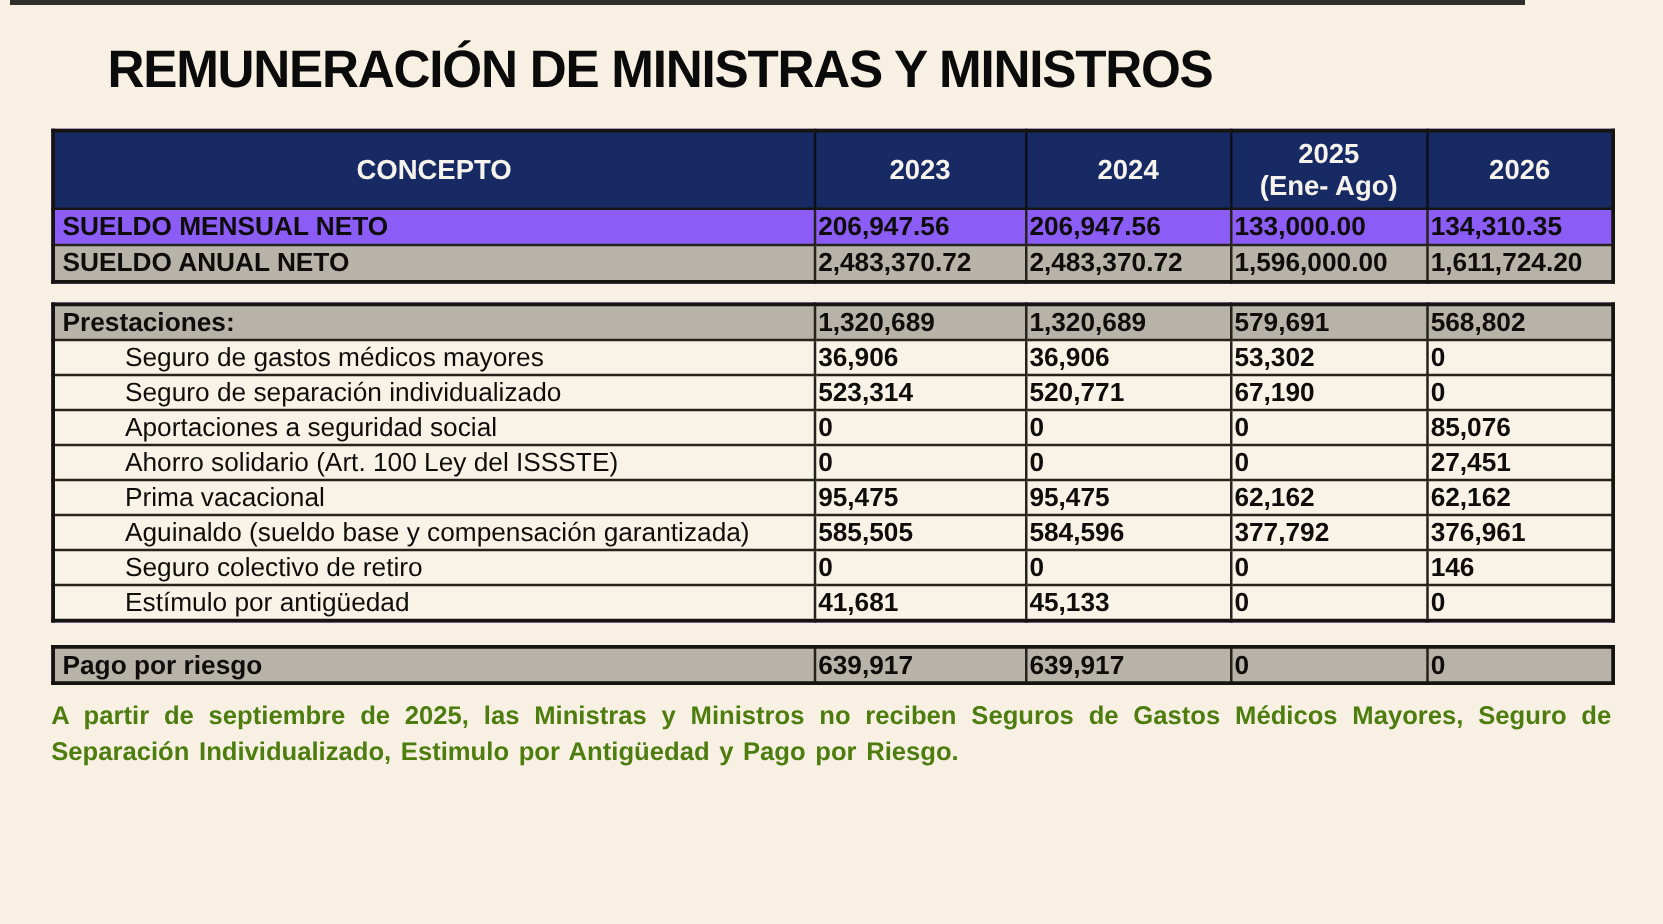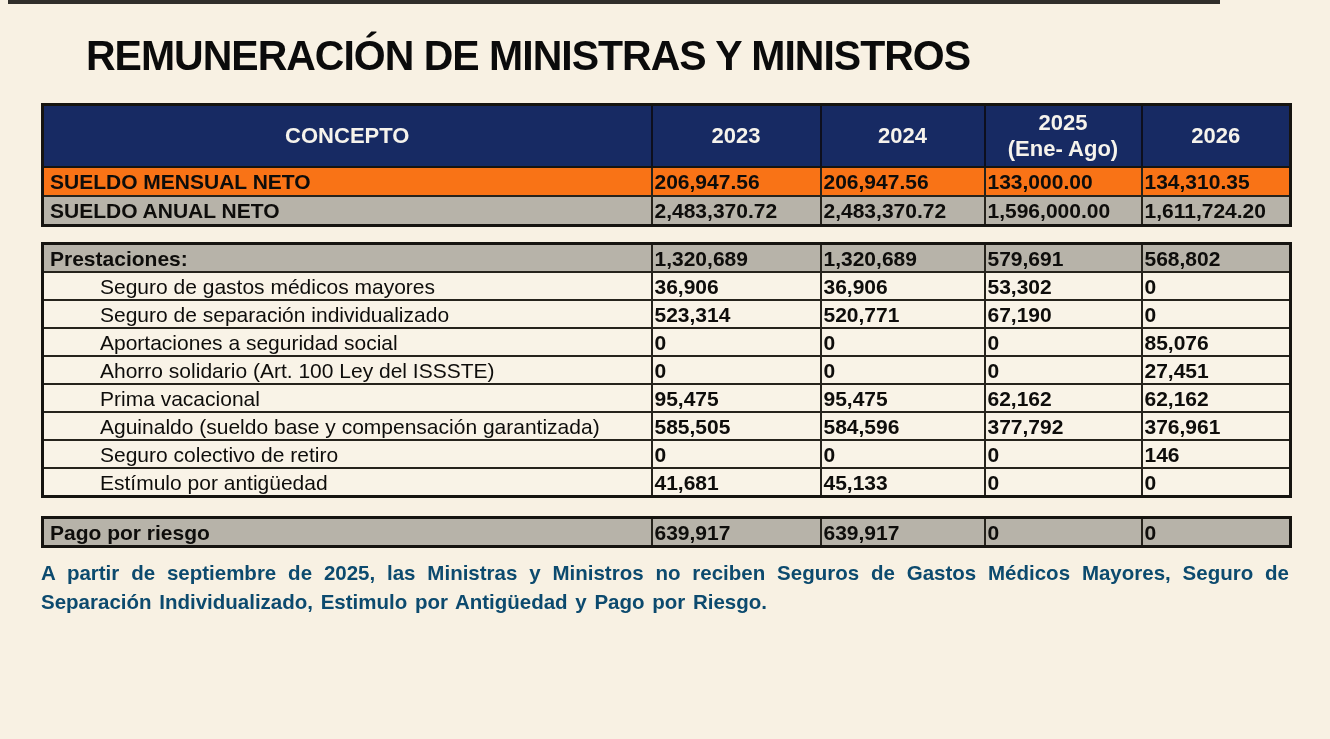--- a/index.html
+++ b/index.html
@@ -26,21 +26,21 @@
     color: #0b0b0b;
     transform: scaleY(1.03);
   }
 
   .tables { position: absolute; top: 103px; left: 41px; width: 1248px; }
 
   table {
     border-collapse: collapse;
     table-layout: fixed;
     width: 1248px;
-    background: #f97316;
+    background: #8b5cf6;
   }
   table, th, td { border: 2px solid #26231c; }
   table { border: 3px solid #161410; }
 
   col.c-concepto { width: 609px; }
   col.c-2023 { width: 169px; }
   col.c-2024 { width: 164px; }
   col.c-2025 { width: 157px; }
   col.c-2026 { width: 149px; }
 
@@ -69,21 +69,21 @@
 
   .gap1 { height: 15px; }
   .gap2 { height: 18px; }
 
   p.footnote {
     margin: 10px 0 0 0;
     width: 1248px;
     font-size: 20.5px; font-weight: bold;
     line-height: 29px;
     text-align: justify;
-    color: #0c4a6e;
+    color: #4d7c0f;
     letter-spacing: 0px;
     word-spacing: 2px;
   }
 </style>
 </head>
 <body>
 
 <div class="page">
   <div class="top-strip"></div>
 

